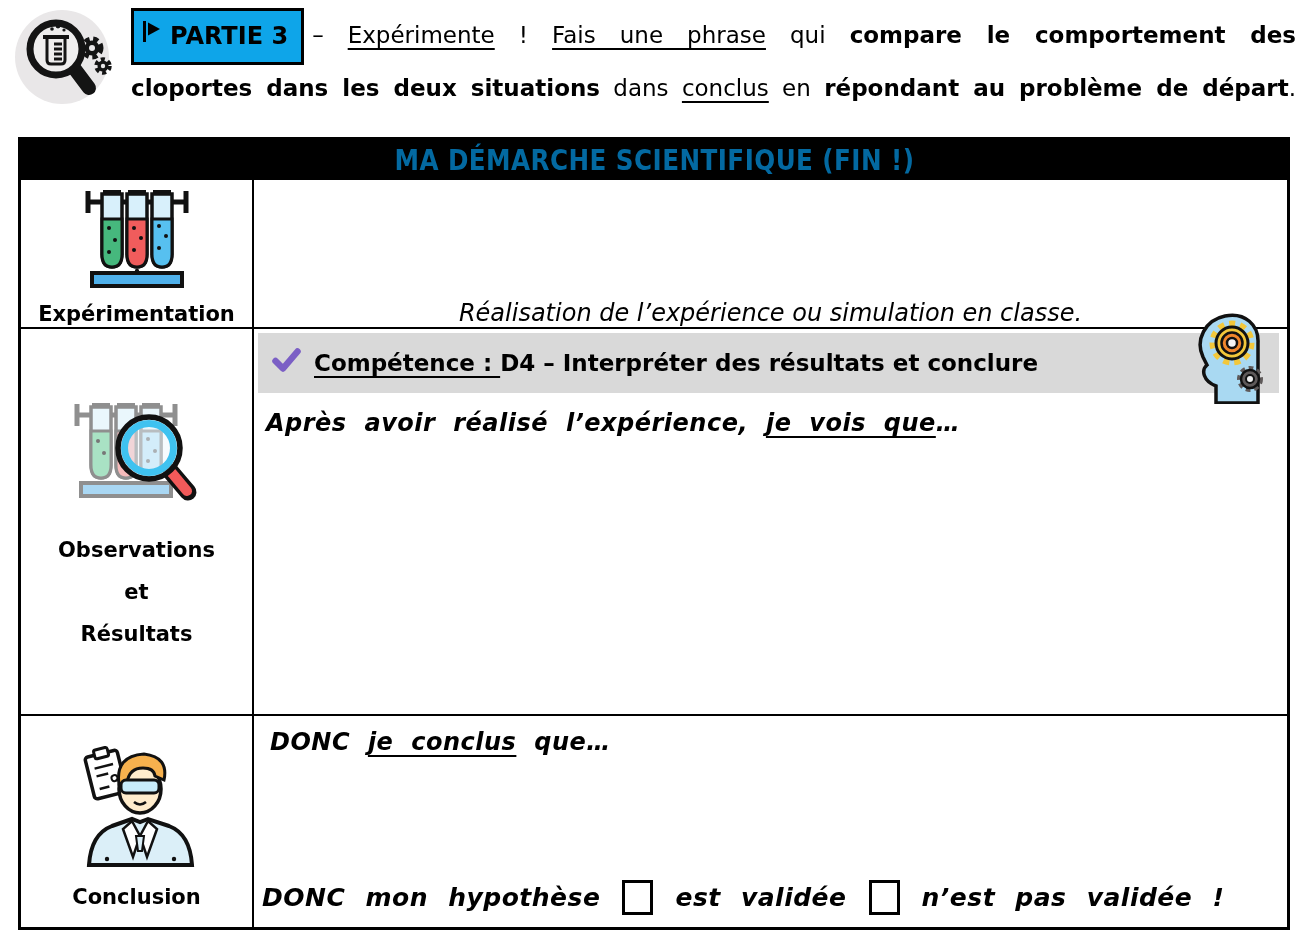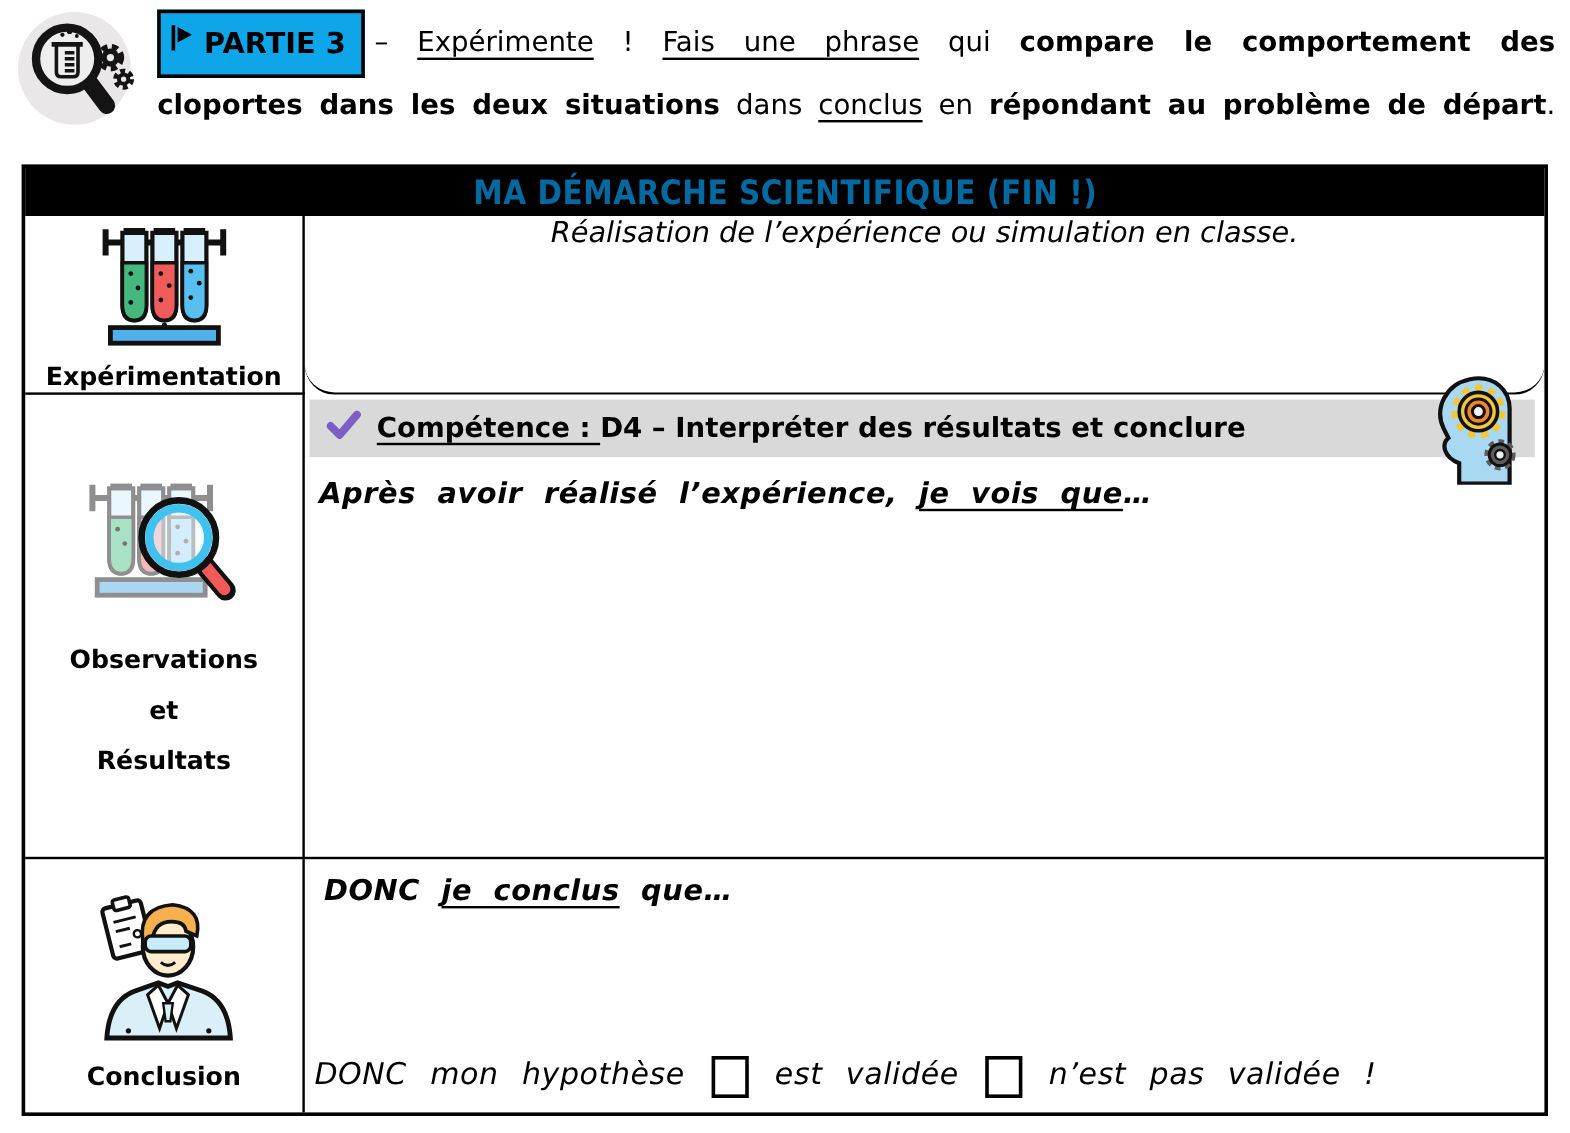--- a/index.html
+++ b/index.html
@@ -33,34 +33,34 @@
       display:flex;flex-direction:column;align-items:center;box-sizing:border-box;}
   .rc{border-bottom:2.5px solid #000;box-sizing:border-box;position:relative;}
   .lc.last,.rc.last{border-bottom:none;}
   .lbl{font-weight:bold;font-size:21px;text-align:center;}
 
   .lc1{justify-content:center;gap:4px;padding-top:4px;}
   .lc2{padding-top:70px;}
   .lc2 .lbl{line-height:42px;margin-top:14px;}
   .lc3{justify-content:center;gap:12px;padding-top:4px;}
 
-  .rc1{display:flex;align-items:flex-start;justify-content:center;border-radius:25px;}
+  .rc1{display:flex;align-items:flex-end;justify-content:center;}
   .rc1 .realisation{font-style:italic;font-size:24px;}
 
   .rc2{padding:4px 0 0 4px;}
-  .comp-bar{height:48px;background:#d9d9d9;display:flex;align-items:center;
+  .comp-bar{height:60px;background:#d9d9d9;display:flex;align-items:center;
             gap:13px;padding-left:14px;margin-right:8px;font-size:23px;}
   .prompt{font-size:24px;letter-spacing:0.5px;word-spacing:9px;
           margin:16px 0 0 8px;}
   .head-icon{position:absolute;top:-21px;right:20px;z-index:5;}
 
   .rc3{display:flex;flex-direction:column;justify-content:space-between;
        padding:8px 14px 12px 8px;}
-  .hyp-line{display:flex;gap:22px;font-size:25px;
-            font-weight:normal;font-style:italic;word-spacing:11px;
+  .hyp-line{display:flex;align-items:center;gap:22px;font-size:25px;
+            font-weight:bold;font-style:italic;word-spacing:11px;
             letter-spacing:0.5px;white-space:nowrap;}
   .checkbox{width:25px;height:29px;border:3px solid #000;background:#fff;
             display:inline-block;flex:none;}
 </style>
 </head>
 <body>
 
 <span class="hdr-icon">
   <svg width="102" height="98" viewBox="0 0 102 98">
     <ellipse cx="50" cy="49" rx="47" ry="47" fill="#e9e7e8"></ellipse>

